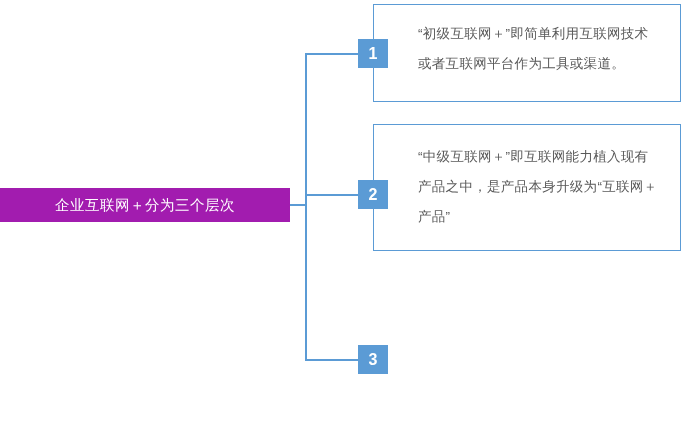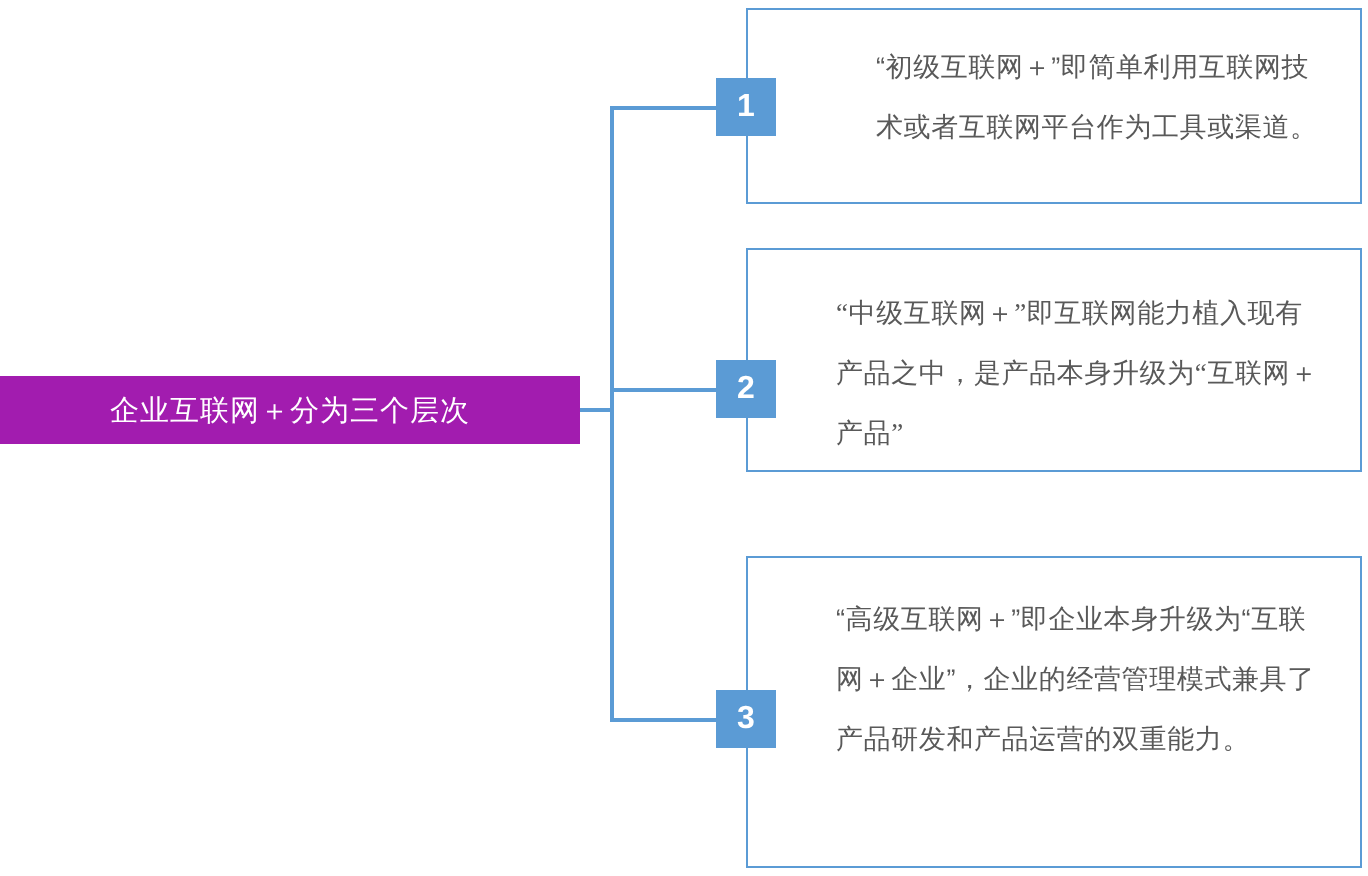--- a/index.html
+++ b/index.html
@@ -69,24 +69,24 @@
     color: #ffffff;
     font-size: 16px;
     font-weight: bold;
     display: flex;
     align-items: center;
     justify-content: center;
     box-sizing: border-box;
   }
   
   #box-1 { left: 373px; top: 4px;   width: 308px; height: 98px; }
-  #box-1 .branch-text { top: 14px; margin-left: 20px; }
+  #box-1 .branch-text { top: 14px; }
   #badge-1 { left: 358px; top: 39px; }
   
-  #box-2 { left: 373px; top: 124px; width: 308px; height: 112px; font-family: Liberation Serif, serif; }
+  #box-2 { left: 373px; top: 124px; width: 308px; height: 127px; }
   #box-2 .branch-text { top: 17px; }
   #badge-2 { left: 358px; top: 180px; }
   
   #box-3 { left: 373px; top: 278px; width: 308px; height: 156px; }
   #box-3 .branch-text { top: 16px; }
   #badge-3 { left: 358px; top: 345px; }
 </style>
 </head>
 <body>
 
@@ -113,20 +113,17 @@
     <span>1</span>
   </div>
 
   <div class="branch-box" id="box-2">
     <div class="branch-text">“中级互联网＋”即互联网能力植入现有产品之中，是产品本身升级为“互联网＋产品”</div>
   </div>
   <div class="badge" id="badge-2">
     <span>2</span>
   </div>
 
-  <div class="branch-box" id="box-3">
-    <div class="branch-text">“高级互联网＋”即企业本身升级为“互联网＋企业”，企业的经营管理模式兼具了产品研发和产品运营的双重能力。</div>
-  </div>
   <div class="badge" id="badge-3">
     <span>3</span>
   </div>
 
 </div>
 
 </body></html>

